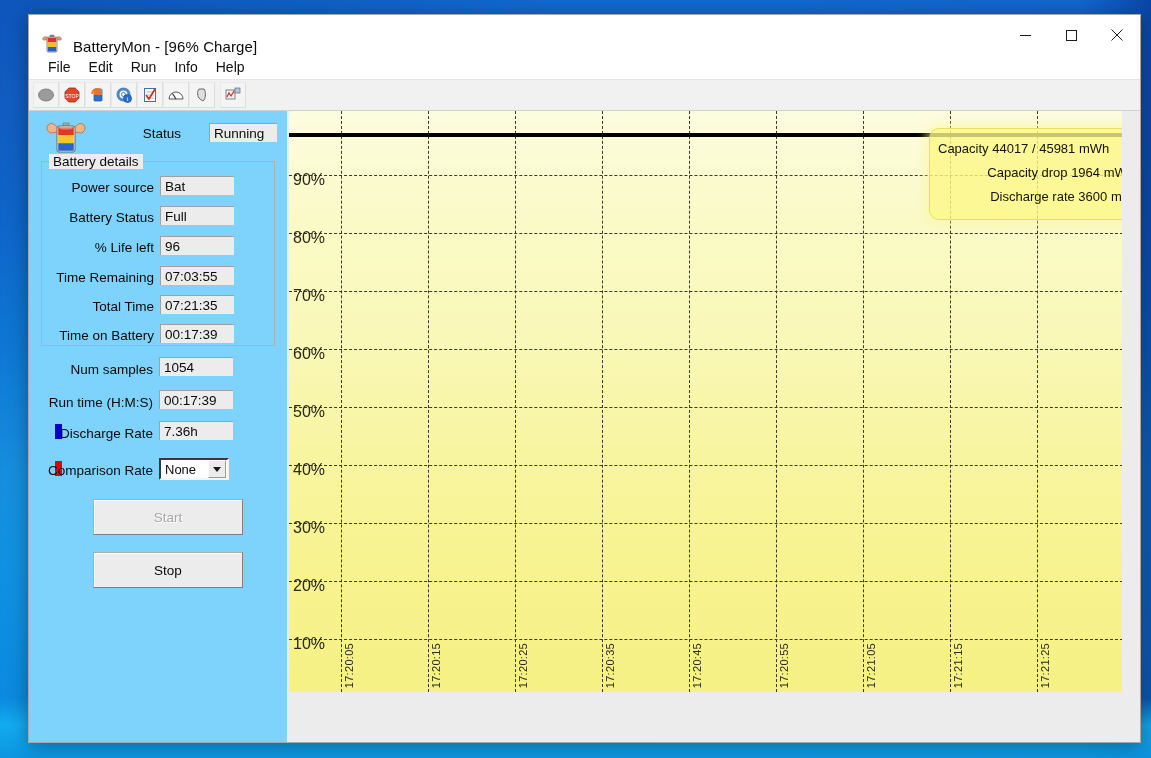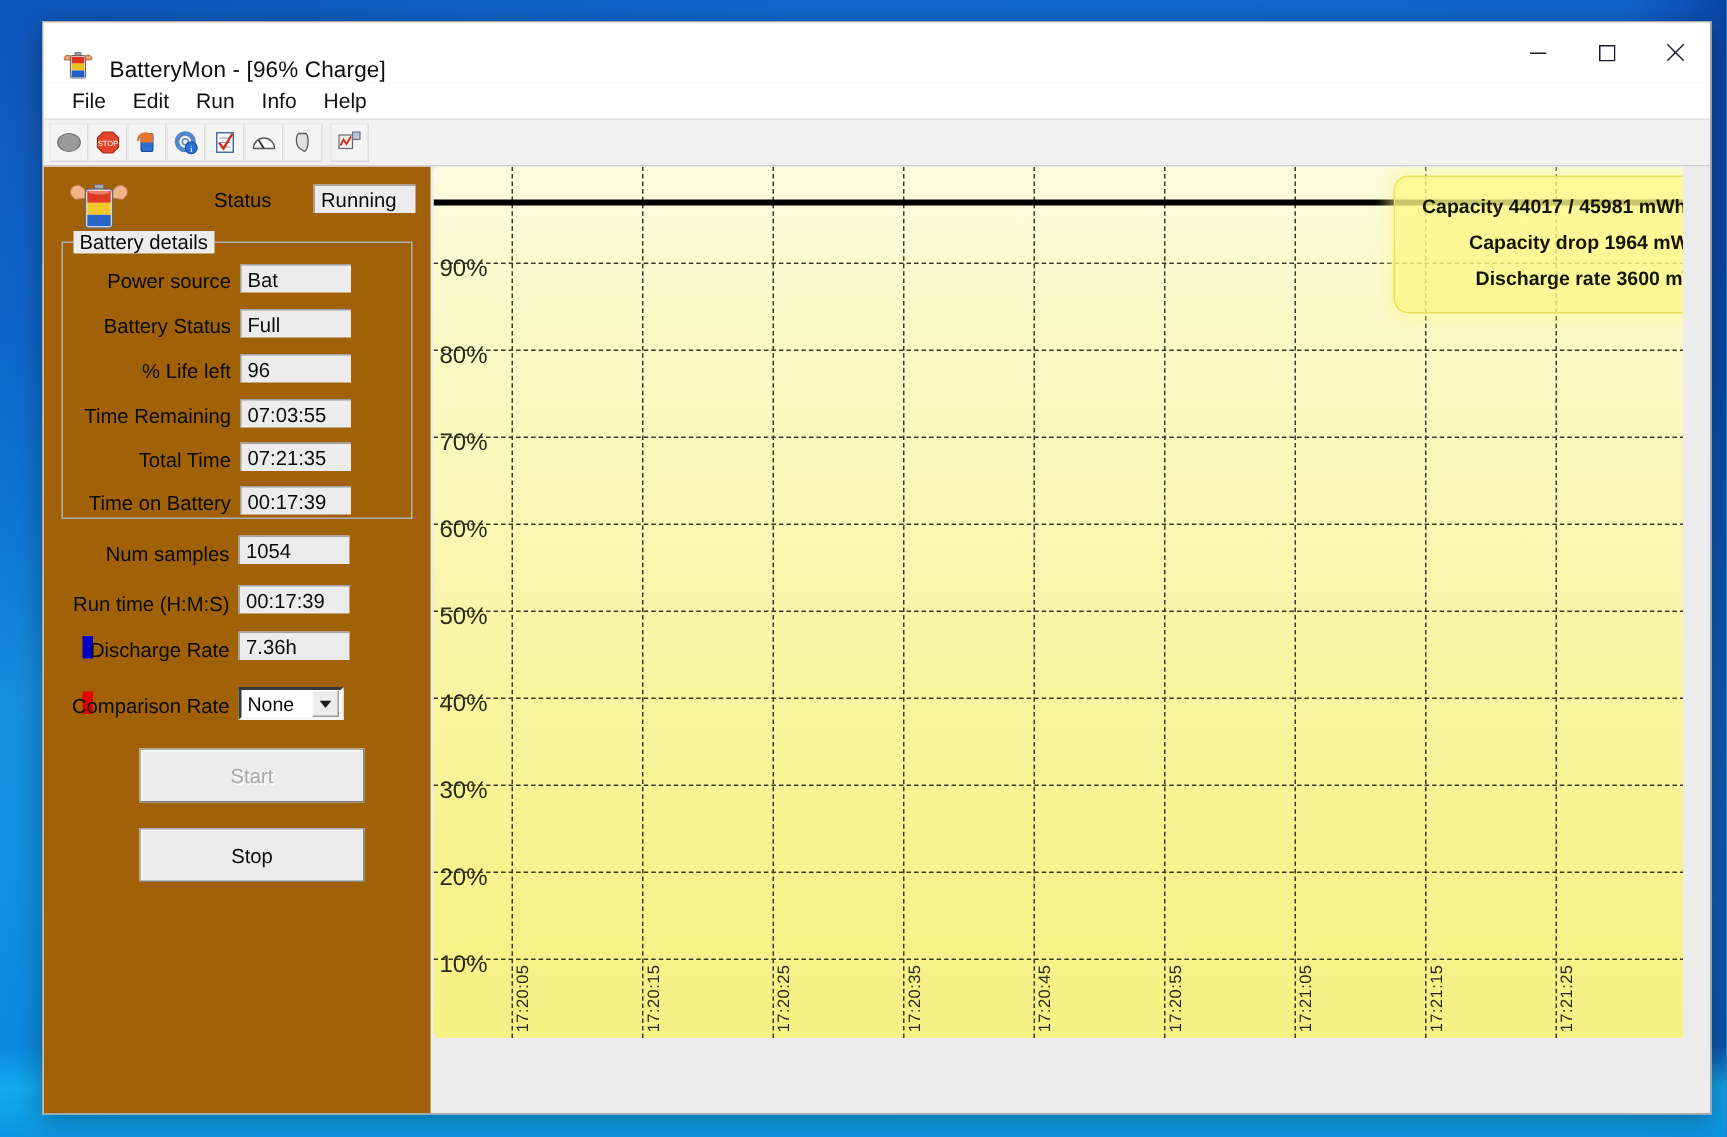--- a/index.html
+++ b/index.html
@@ -136,21 +136,21 @@
     position: relative;
     background: #ececec;
     overflow: hidden;
   }
 
   
   #left-panel {
     position: absolute;
     left: 0; top: 0;
     width: 258px; height: 100%;
-    background: #a16207;
+    background: #7dd3fc;
   }
   #status-row {
     position: absolute;
     left: 10px; top: 6px;
     width: 240px; height: 40px;
   }
   #big-battery-icon {
     position: absolute;
     left: 6px; top: 2px;
     width: 42px; height: 36px;
@@ -339,29 +339,28 @@
   #series-line {
     position: absolute;
     left: 0; width: 100%;
     height: 4px;
     background: #000000;
   }
 
   
   #tooltip {
     position: absolute;
-    left: 640px; top: 6px;
+    left: 640px; top: 17px;
     width: 212px;
-    padding: 8px 6px 10px 16px;
+    padding: 8px 6px 10px 6px;
     background: rgba(252,247,135,.80);
     border: 1px solid #e8e05a;
     border-radius: 10px;
     box-shadow: 0 0 10px 4px rgba(250,245,150,.55);
     box-sizing: border-box;
-    font-weight: bold;
   }
   .tip-line {
     font-size: 13px;
     color: #141400;
     text-align: right;
     line-height: 24px;
     white-space: nowrap;
     font-family: "Liberation Sans", sans-serif;
   }
   .tip-line.first { text-align: left; padding-left: 2px; }

